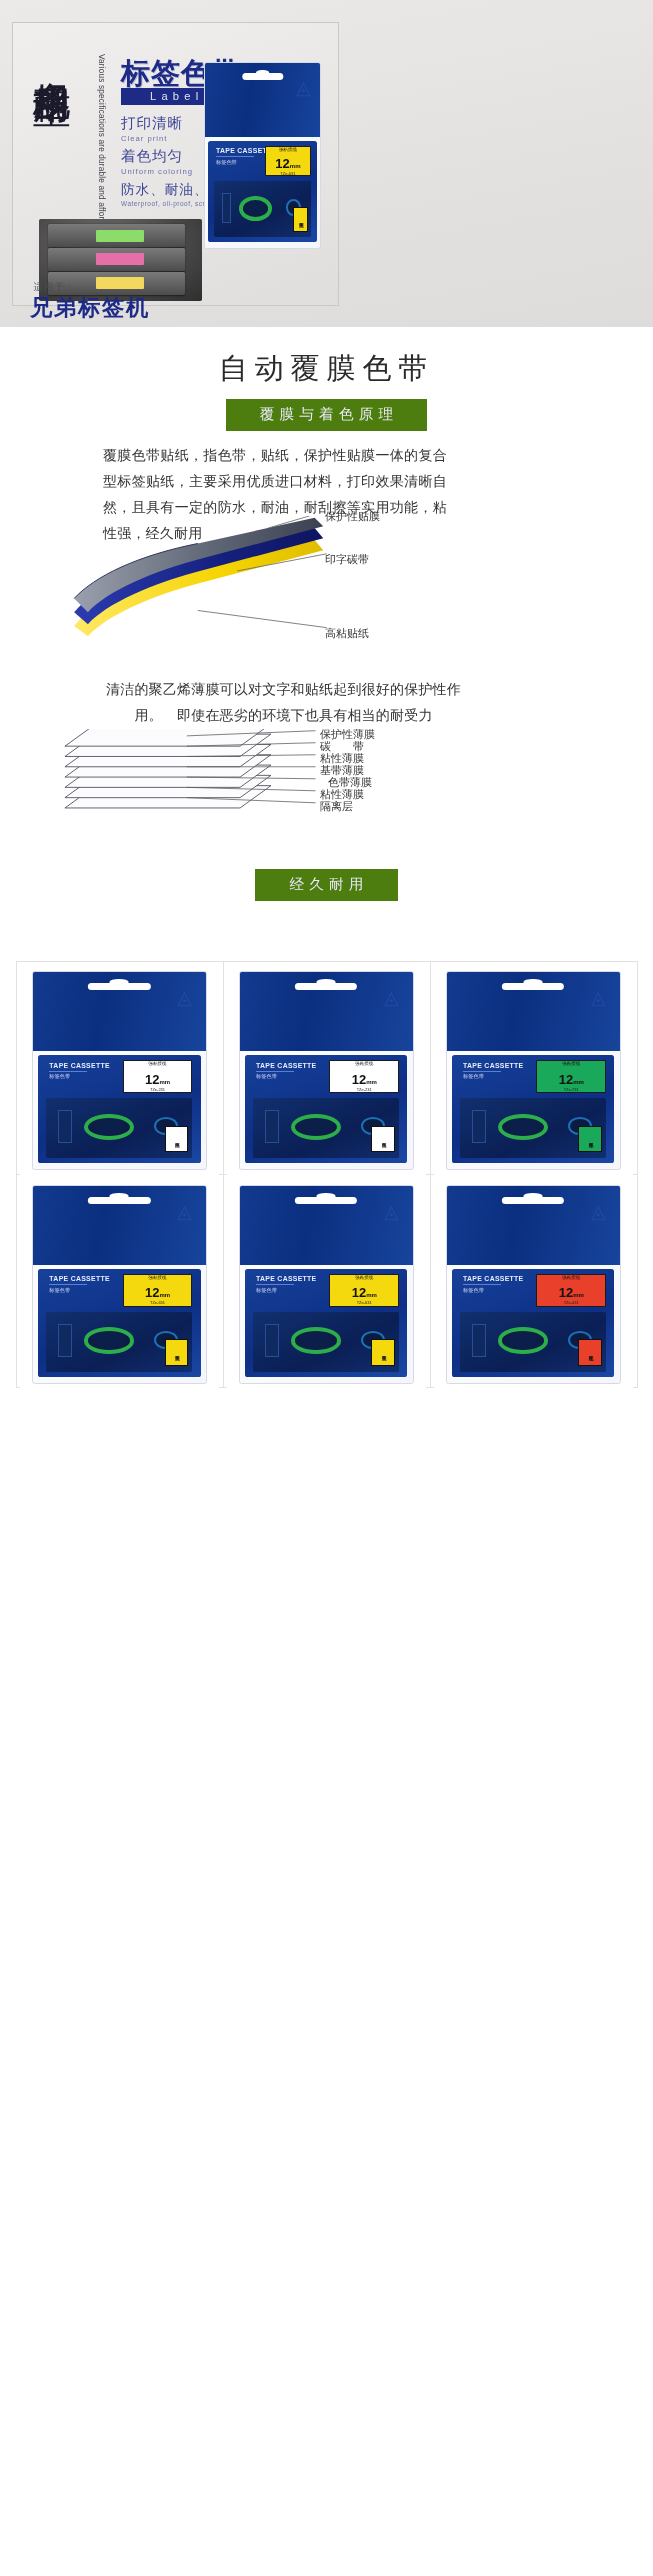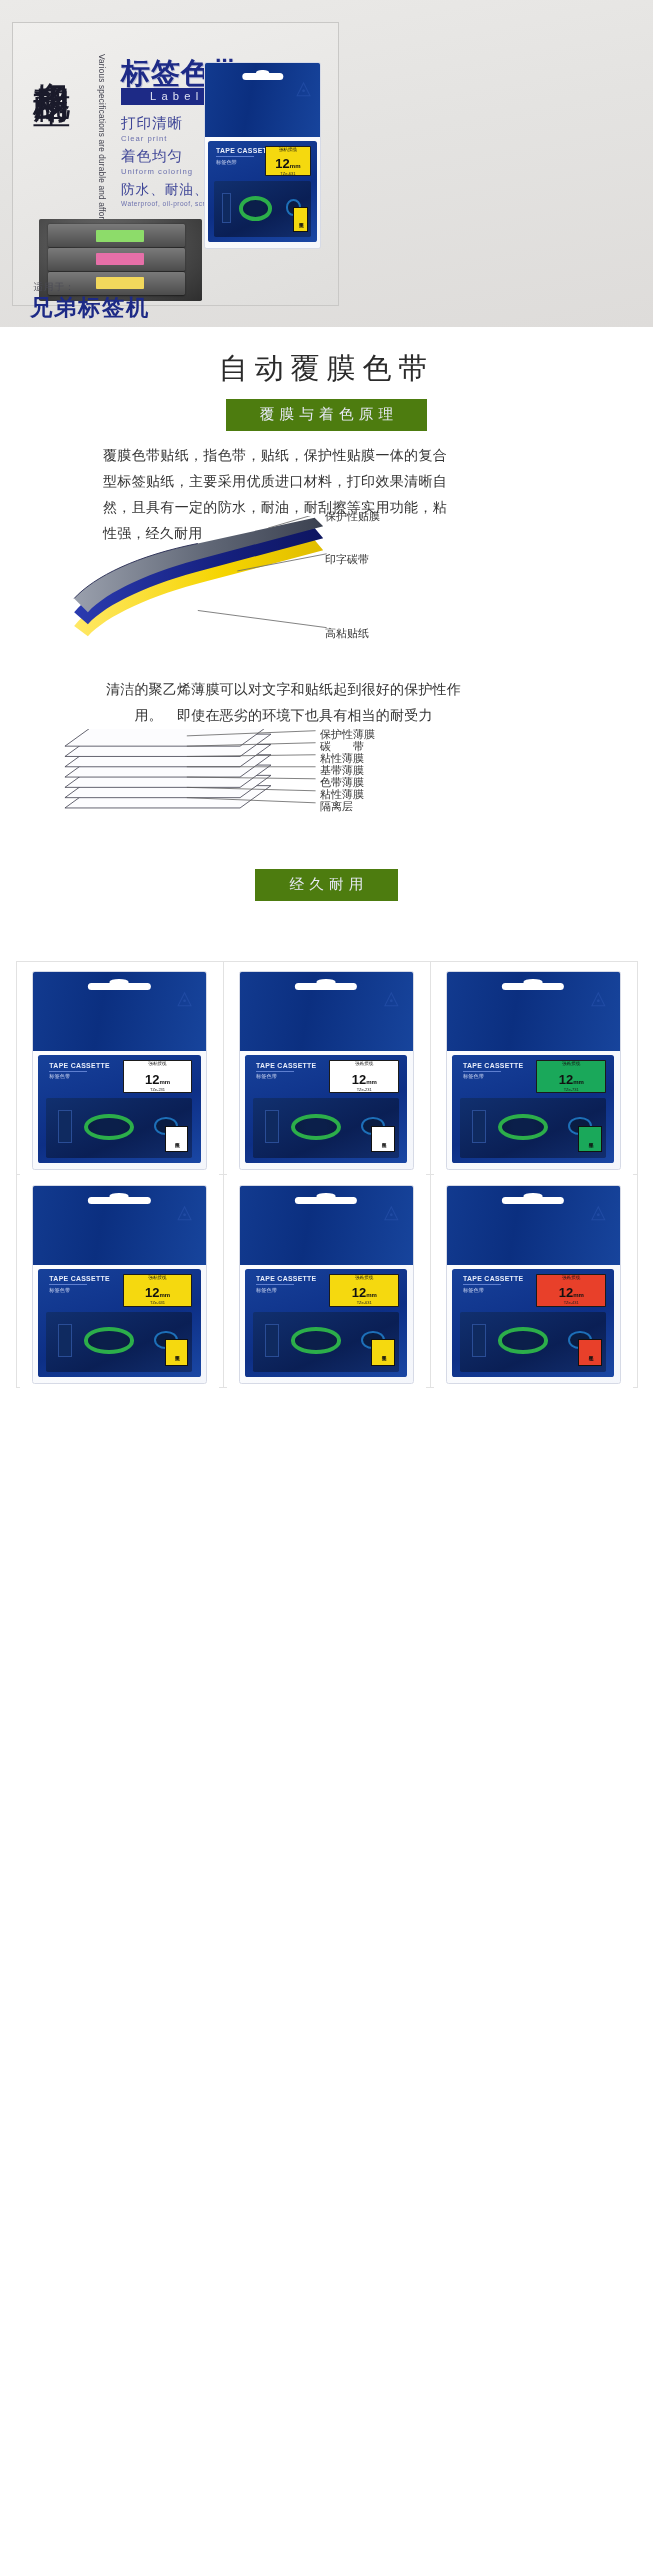--- a/index.html
+++ b/index.html
@@ -312,21 +312,21 @@
         <line x1="150" y1="68" x2="300" y2="72"></line>
         <line x1="150" y1="80" x2="300" y2="86"></line>
       </g>
     </svg>
   </div>
 
   <div class="callout" style="left:320px; top:727px;">保护性薄膜</div>
   <div class="callout" style="left:320px; top:739px;">碳　　带</div>
   <div class="callout" style="left:320px; top:751px;">粘性薄膜</div>
   <div class="callout" style="left:320px; top:763px;">基带薄膜</div>
-  <div class="callout" style="left:320px; top:775px;">色带薄膜</div>
+  <div class="callout" style="left:328px; top:775px;">色带薄膜</div>
   <div class="callout" style="left:320px; top:787px;">粘性薄膜</div>
   <div class="callout" style="left:320px; top:799px;">隔离层</div>
 
   <div class="section-head" style="top:859px;">
     <div class="sh-badge">经久耐用</div>
   </div>
 
   <div class="grid" style="top:961px; height:430px;">
     <div class="gridline" style="left:0;  top:0; width:622px; height:0.9px;"></div>
     <div class="gridline" style="left:0;  top:213px; width:622px; height:0.9px;"></div>

